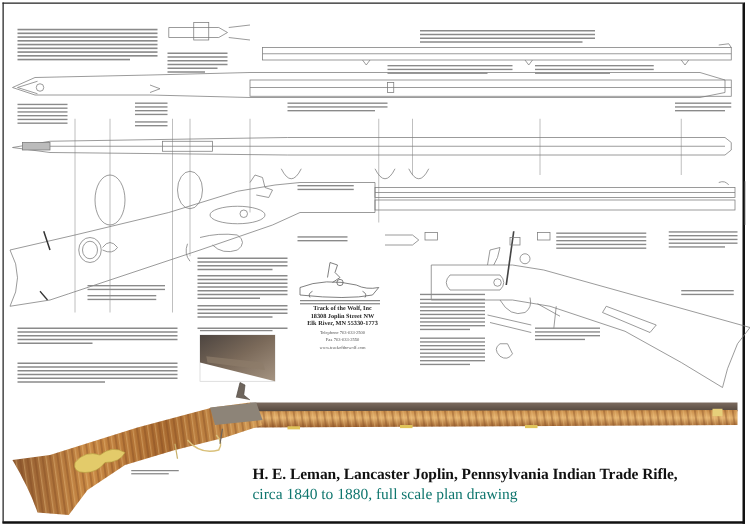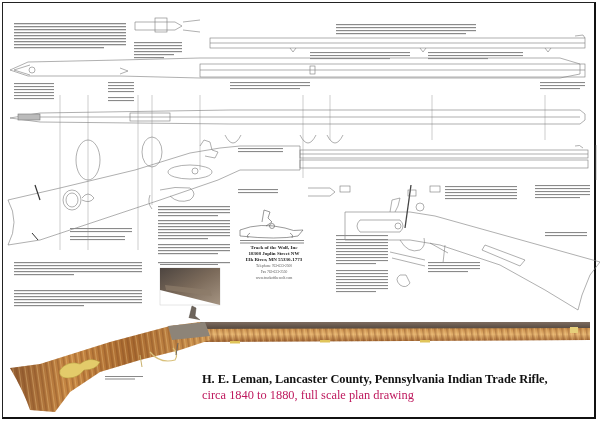--- a/index.html
+++ b/index.html
@@ -1,21 +1,21 @@
 <!DOCTYPE html>
 <html><head>
 <meta charset="utf-8">
 <style>
   html,body{margin:0;padding:0;background:#fff;}
   body{width:600px;height:423px;position:relative;overflow:hidden;font-family:"Liberation Serif",serif;}
   .frame{position:absolute;left:2px;top:2px;width:594px;height:417px;border:1px solid #222;border-right:2px solid #111;border-bottom:2px solid #111;box-sizing:border-box;background:#fff;}
   svg.drawing{position:absolute;left:0;top:0;}
   .caption{position:absolute;left:202px;top:372px;color:#111;}
   .cap1{font-family:"Liberation Serif",serif;font-weight:bold;font-size:12.4px;letter-spacing:-0.05px;white-space:nowrap;}
-  .cap2{font-family:"Liberation Serif",serif;font-size:12.4px;margin-top:1px;color:#be185d;white-space:nowrap;}
+  .cap2{font-family:"Liberation Serif",serif;font-size:12.4px;margin-top:1px;color:#0f766e;white-space:nowrap;}
   .company{position:absolute;left:244px;top:245px;width:60px;text-align:center;color:#222;line-height:6px;}
   .company .nm{font-size:5px;font-weight:bold;display:block;}
   .company .sm{font-size:3.6px;display:block;color:#555;}
 </style>
 </head>
 <body>
 
 <div class="frame"></div>
 
 <svg class="drawing" width="600" height="423" viewBox="0 0 600 423" xmlns="http://www.w3.org/2000/svg">
@@ -317,15 +317,15 @@
 <div class="company">
   <span class="nm">Track of the Wolf, Inc</span>
   <span class="nm">18308 Joplin Street NW</span>
   <span class="nm">Elk River, MN 55330-1773</span>
   <span class="sm">Telephone 763-633-2500</span>
   <span class="sm">Fax 763-633-2550</span>
   <span class="sm">www.trackofthewolf.com</span>
 </div>
 
 <div class="caption">
-  <div class="cap1">H. E. Leman, Lancaster County, Pennsylvania Indian Trade Rifle,</div>
+  <div class="cap1">H. E. Leman, Lancaster Joplin, Pennsylvania Indian Trade Rifle,</div>
   <div class="cap2">circa 1840 to 1880, full scale plan drawing</div>
 </div>
 
 </body></html>

